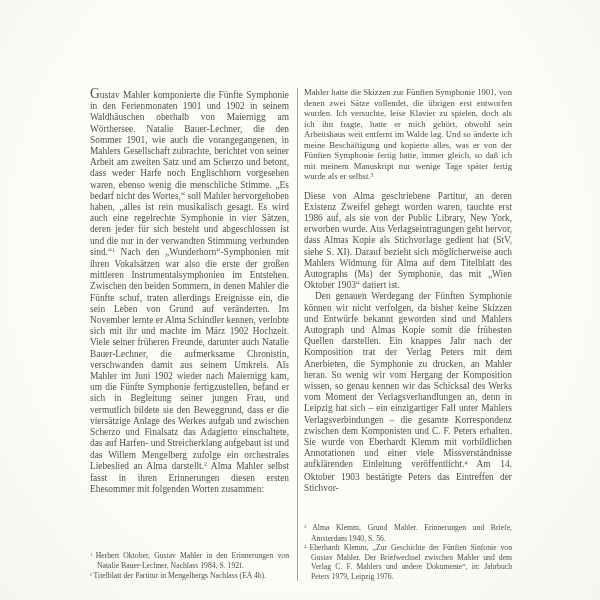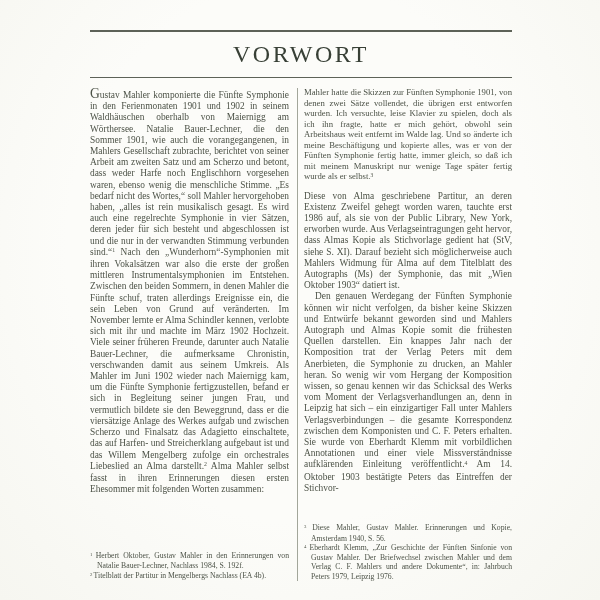--- a/index.html
+++ b/index.html
@@ -34,25 +34,20 @@
   .sup{font-size:0.62em;position:relative;top:-0.42em;}
   .it{}
   .footnote{margin:0;font-size:7.7px;line-height:9.3px;text-align:justify;
     padding-left:7px;text-indent:-7px;hyphens:auto;-webkit-hyphens:auto;}
 </style>
 </head>
 <body>
 
 <div class="page">
 
-  <div class="header">
-    <div class="rule"></div>
-    <h1 class="title">VORWORT</h1>
-    <div class="rule"></div>
-  </div>
 
   <div class="columns">
 
     <section class="col col-left">
       <div class="body-text">
           <p class="para "><span class="initial">G</span><span>ustav Mahler komponierte die Fünfte Symphonie in den Ferienmonaten 1901 und 1902 in seinem Waldhäuschen oberhalb von Maiernigg am Wörthersee. Natalie Bauer-Lechner, die den Sommer 1901, wie auch die vorangegangenen, in Mahlers Gesellschaft zubrachte, berichtet von seiner Arbeit am zweiten Satz und am Scherzo und betont, dass weder Harfe noch Englischhorn vorgesehen waren, ebenso wenig die menschliche Stimme. „Es bedarf nicht des Wortes,“ soll Mahler hervorgehoben haben, „alles ist rein musikalisch gesagt. Es wird auch eine regelrechte Symphonie in vier Sätzen, deren jeder für sich besteht und abgeschlossen ist und die nur in der verwandten Stimmung verbunden sind.“</span><span class="sup">1</span><span> Nach den „Wunderhorn“-Symphonien mit ihren Vokalsätzen war also die erste der großen mittleren Instrumentalsymphonien im Entstehen. Zwischen den beiden Sommern, in denen Mahler die Fünfte schuf, traten allerdings Ereignisse ein, die sein Leben von Grund auf veränderten. Im November lernte er Alma Schindler kennen, verlobte sich mit ihr und machte im März 1902 Hochzeit. Viele seiner früheren Freunde, darunter auch Natalie Bauer-Lechner, die aufmerksame Chronistin, verschwanden damit aus seinem Umkreis. Als Mahler im Juni 1902 wieder nach Maiernigg kam, um die Fünfte Symphonie fertigzustellen, befand er sich in Begleitung seiner jungen Frau, und vermutlich bildete sie den Beweggrund, dass er die viersätzige Anlage des Werkes aufgab und zwischen Scherzo und Finalsatz das </span><span class="it">Adagietto</span><span> einschaltete, das auf Harfen- und Streicherklang aufgebaut ist und das Willem Mengelberg zufolge ein orchestrales Liebeslied an Alma darstellt.</span><span class="sup">2</span><span> Alma Mahler selbst fasst in ihren Erinnerungen diesen ersten Ehesommer mit folgenden Worten zusammen:</span></p>
         </div>
       <div class="footnotes">
           <p class="footnote"><span class="sup">1 </span><span>Herbert Oktober, </span><span class="it">Gustav Mahler in den Erinnerungen von Natalie Bauer-Lechner</span><span>, Nachlass 1984, S. 192f.</span></p>
           <p class="footnote"><span class="sup">2 </span><span>Titelblatt der Partitur in Mengelbergs Nachlass (EA 4b).</span></p>
@@ -61,19 +56,19 @@
 
     <div class="divider"></div>
 
     <section class="col col-right">
       <div class="body-text">
           <p class="para quote"><span>Mahler hatte die Skizzen zur Fünften Symphonie 1901, von denen zwei Sätze vollendet, die übrigen erst entworfen wurden. Ich versuchte, leise Klavier zu spielen, doch als ich ihn fragte, hatte er mich gehört, obwohl sein Arbeitshaus weit entfernt im Walde lag. Und so änderte ich meine Beschäftigung und kopierte alles, was er von der Fünften Symphonie fertig hatte, immer gleich, so daß ich mit meinem Manuskript nur wenige Tage später fertig wurde als er selbst.</span><span class="sup">3</span></p>
           <p class="para "><span>Diese von Alma geschriebene Partitur, an deren Existenz Zweifel gehegt worden waren, tauchte erst 1986 auf, als sie von der Public Library, New York, erworben wurde. Aus Verlagseintragungen geht hervor, dass Almas Kopie als Stichvorlage gedient hat (StV, siehe S. XI). Darauf bezieht sich möglicherweise auch Mahlers Widmung für Alma auf dem Titelblatt des Autographs (Ms) der Symphonie, das mit „Wien Oktober 1903“ datiert ist.</span></p>
           <p class="para indent"><span>Den genauen Werdegang der Fünften Symphonie können wir nicht verfolgen, da bisher keine Skizzen und Entwürfe bekannt geworden sind und Mahlers Autograph und Almas Kopie somit die frühesten Quellen darstellen. Ein knappes Jahr nach der Komposition trat der Verlag Peters mit dem Anerbieten, die Symphonie zu drucken, an Mahler heran. So wenig wir vom Hergang der Komposition wissen, so genau kennen wir das Schicksal des Werks vom Moment der Verlagsverhandlungen an, denn in Leipzig hat sich – ein einzigartiger Fall unter Mahlers Verlagsverbindungen – die gesamte Korrespondenz zwischen dem Komponisten und C. F. Peters erhalten. Sie wurde von Eberhardt Klemm mit vorbildlichen Annotationen und einer viele Missverständnisse aufklärenden Einleitung veröffentlicht.</span><span class="sup">4</span><span> Am 14. Oktober 1903 bestätigte Peters das Eintreffen der Stichvor-</span></p>
         </div>
       <div class="footnotes">
-          <p class="footnote"><span class="sup">3 </span><span>Diese Mahler, </span><span class="it">Gustav Mahler. Erinnerungen und Kopie</span><span>, Amsterdam 1940, S. 56.</span></p>
+          <p class="footnote"><span class="sup">3 </span><span>Alma Klemm, </span><span class="it">Grund Mahler. Erinnerungen und Briefe</span><span>, Amsterdam 1940, S. 56.</span></p>
           <p class="footnote"><span class="sup">4 </span><span>Eberhardt Klemm, „Zur Geschichte der Fünften Sinfonie von Gustav Mahler. Der Briefwechsel zwischen Mahler und dem Verlag C. F. Mahlers und andere Dokumente“, in: </span><span class="it">Jahrbuch Peters 1979</span><span>, Leipzig 1976.</span></p>
         </div>
     </section>
 
   </div>
 </div>
 
 </body></html>

